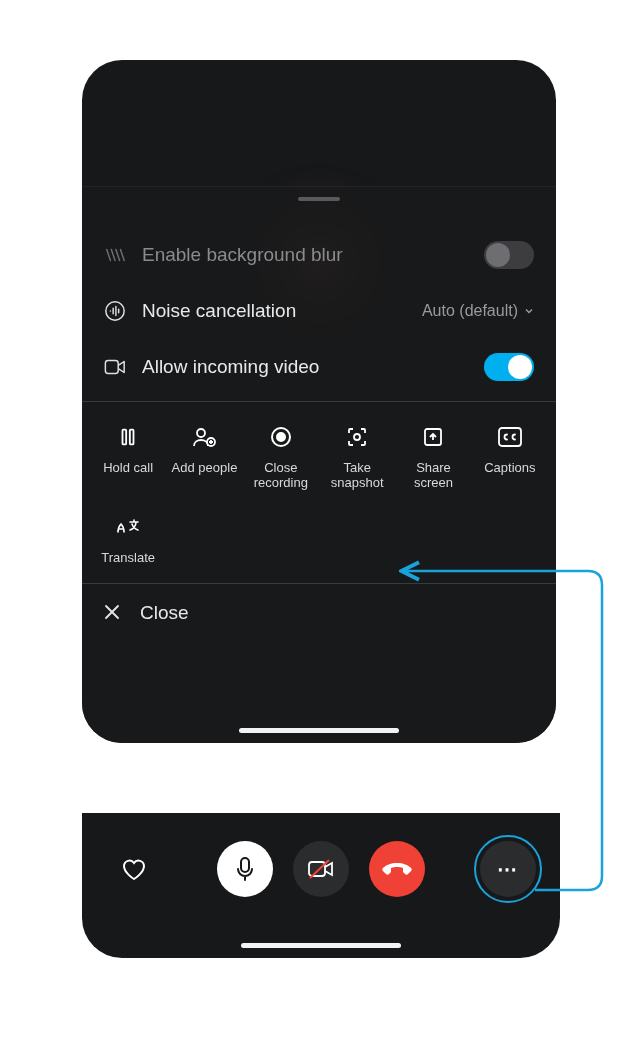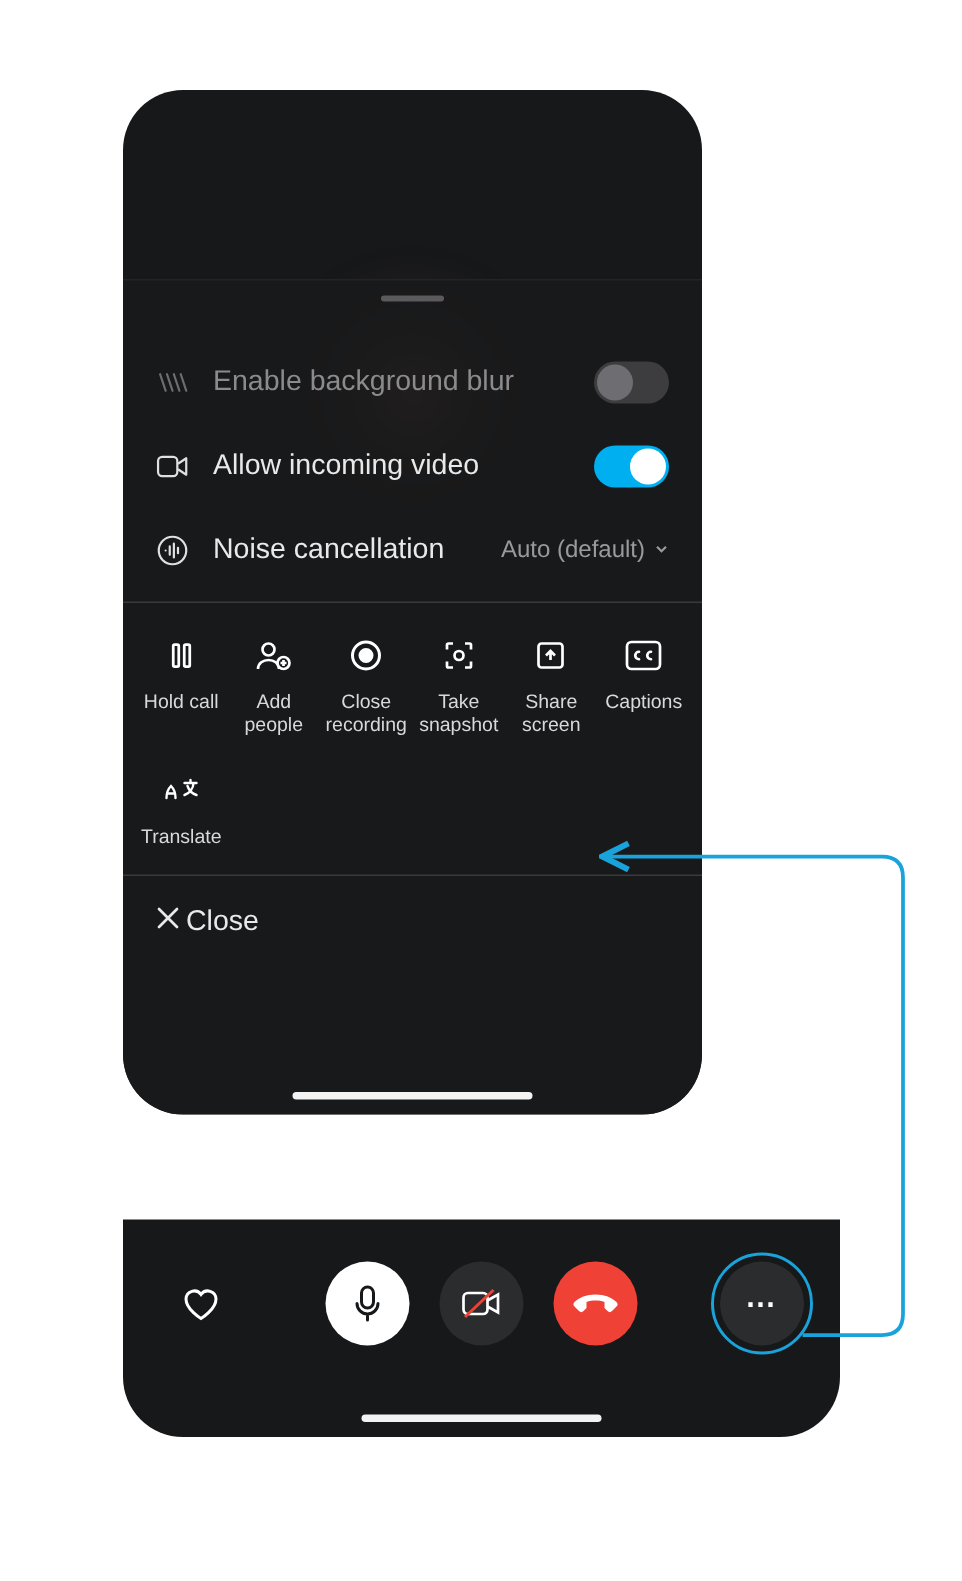--- a/index.html
+++ b/index.html
@@ -8,21 +8,21 @@
       background: #ffffff;
       width: 641px;
       height: 1054px;
       position: relative;
       overflow: hidden;
     }
     .top-frame {
       position: absolute;
       left: 82px;
       top: 60px;
-      width: 386px;
+      width: 474px;
       height: 683px;
       background: #17181a;
       border-radius: 40px 40px 40px 40px;
       overflow: hidden;
     }
     .avatar-hint {
       position: absolute;
       left: 50%;
       top: 118px;
       transform: translateX(-50%);
@@ -120,23 +120,23 @@
       width: 30px; height: 30px;
       display: flex; align-items: center; justify-content: center;
     }
     .tile-label {
       color: #d9d9da;
       font-size: 13px;
       text-align: center;
     }
     .close-row {
       display: flex;
-      align-items: center;
+      align-items: flex-start;
       padding: 18px 33px 18px 20px;
-      gap: 2px;
+      gap: 18px;
       cursor: pointer;
     }
     .close-label {
       color: #e9e9ea;
       font-size: 19px;
     }
     .home-handle {
       position: absolute;
       left: 50%; transform: translateX(-50%);
       width: 160px; height: 5px;
@@ -205,33 +205,20 @@
 
     <div class="settings">
       <div class="row disabled">
         <span class="row-icon">
           <svg width="22" height="22" viewBox="0 0 24 24" fill="none" stroke="#6e6e72" stroke-width="1.6">
             <path d="M3 6l4 12M8 6l4 12M13 6l4 12M18 6l4 12" stroke-linecap="round"></path>
           </svg>
         </span>
         <span class="row-label">Enable background blur</span>
         <div class="toggle toggle-off">
-          <div class="knob"></div>
-        </div>
-      </div>
-
-      <div class="row">
-        <span class="row-icon">
-          <svg width="22" height="18" viewBox="0 0 24 18" fill="none" stroke="#e0e0e2" stroke-width="1.6">
-            <rect x="1.5" y="2" width="14" height="14" rx="3"></rect>
-            <path d="M16 7l6-4v12l-6-4" stroke-linejoin="round"></path>
-          </svg>
-        </span>
-        <span class="row-label">Allow incoming video</span>
-        <div class="toggle toggle-on">
           <div class="knob"></div>
         </div>
       </div>
 
       <div class="row">
         <span class="row-icon">
           <svg width="22" height="22" viewBox="0 0 24 24" fill="none" stroke="#e0e0e2" stroke-width="1.6">
             <circle cx="12" cy="12" r="10"></circle>
             <path d="M7 12v0M10 9v6M13 7v10M16 10v4" stroke-linecap="round"></path>
           </svg>
@@ -239,20 +226,33 @@
         <span class="row-label">Noise cancellation</span>
         <div class="selector">
           <span>Auto (default)</span>
           <span>
             <svg width="10" height="10" viewBox="0 0 10 10" fill="none" stroke="#9a9a9e" stroke-width="1.5">
                 <path d="M2 3.5l3 3 3-3"></path>
               </svg>
           </span>
         </div>
       </div>
+
+      <div class="row">
+        <span class="row-icon">
+          <svg width="22" height="18" viewBox="0 0 24 18" fill="none" stroke="#e0e0e2" stroke-width="1.6">
+            <rect x="1.5" y="2" width="14" height="14" rx="3"></rect>
+            <path d="M16 7l6-4v12l-6-4" stroke-linejoin="round"></path>
+          </svg>
+        </span>
+        <span class="row-label">Allow incoming video</span>
+        <div class="toggle toggle-on">
+          <div class="knob"></div>
+        </div>
+      </div>
     </div>
 
     <div class="hr"></div>
 
     <div class="grid">
       <div class="tile">
         <span class="tile-icon">
           <svg width="22" height="22" viewBox="0 0 24 24" fill="none" stroke="#ffffff" stroke-width="2">
               <rect x="6" y="4" width="4" height="16" rx="1"></rect>
               <rect x="14" y="4" width="4" height="16" rx="1"></rect>

